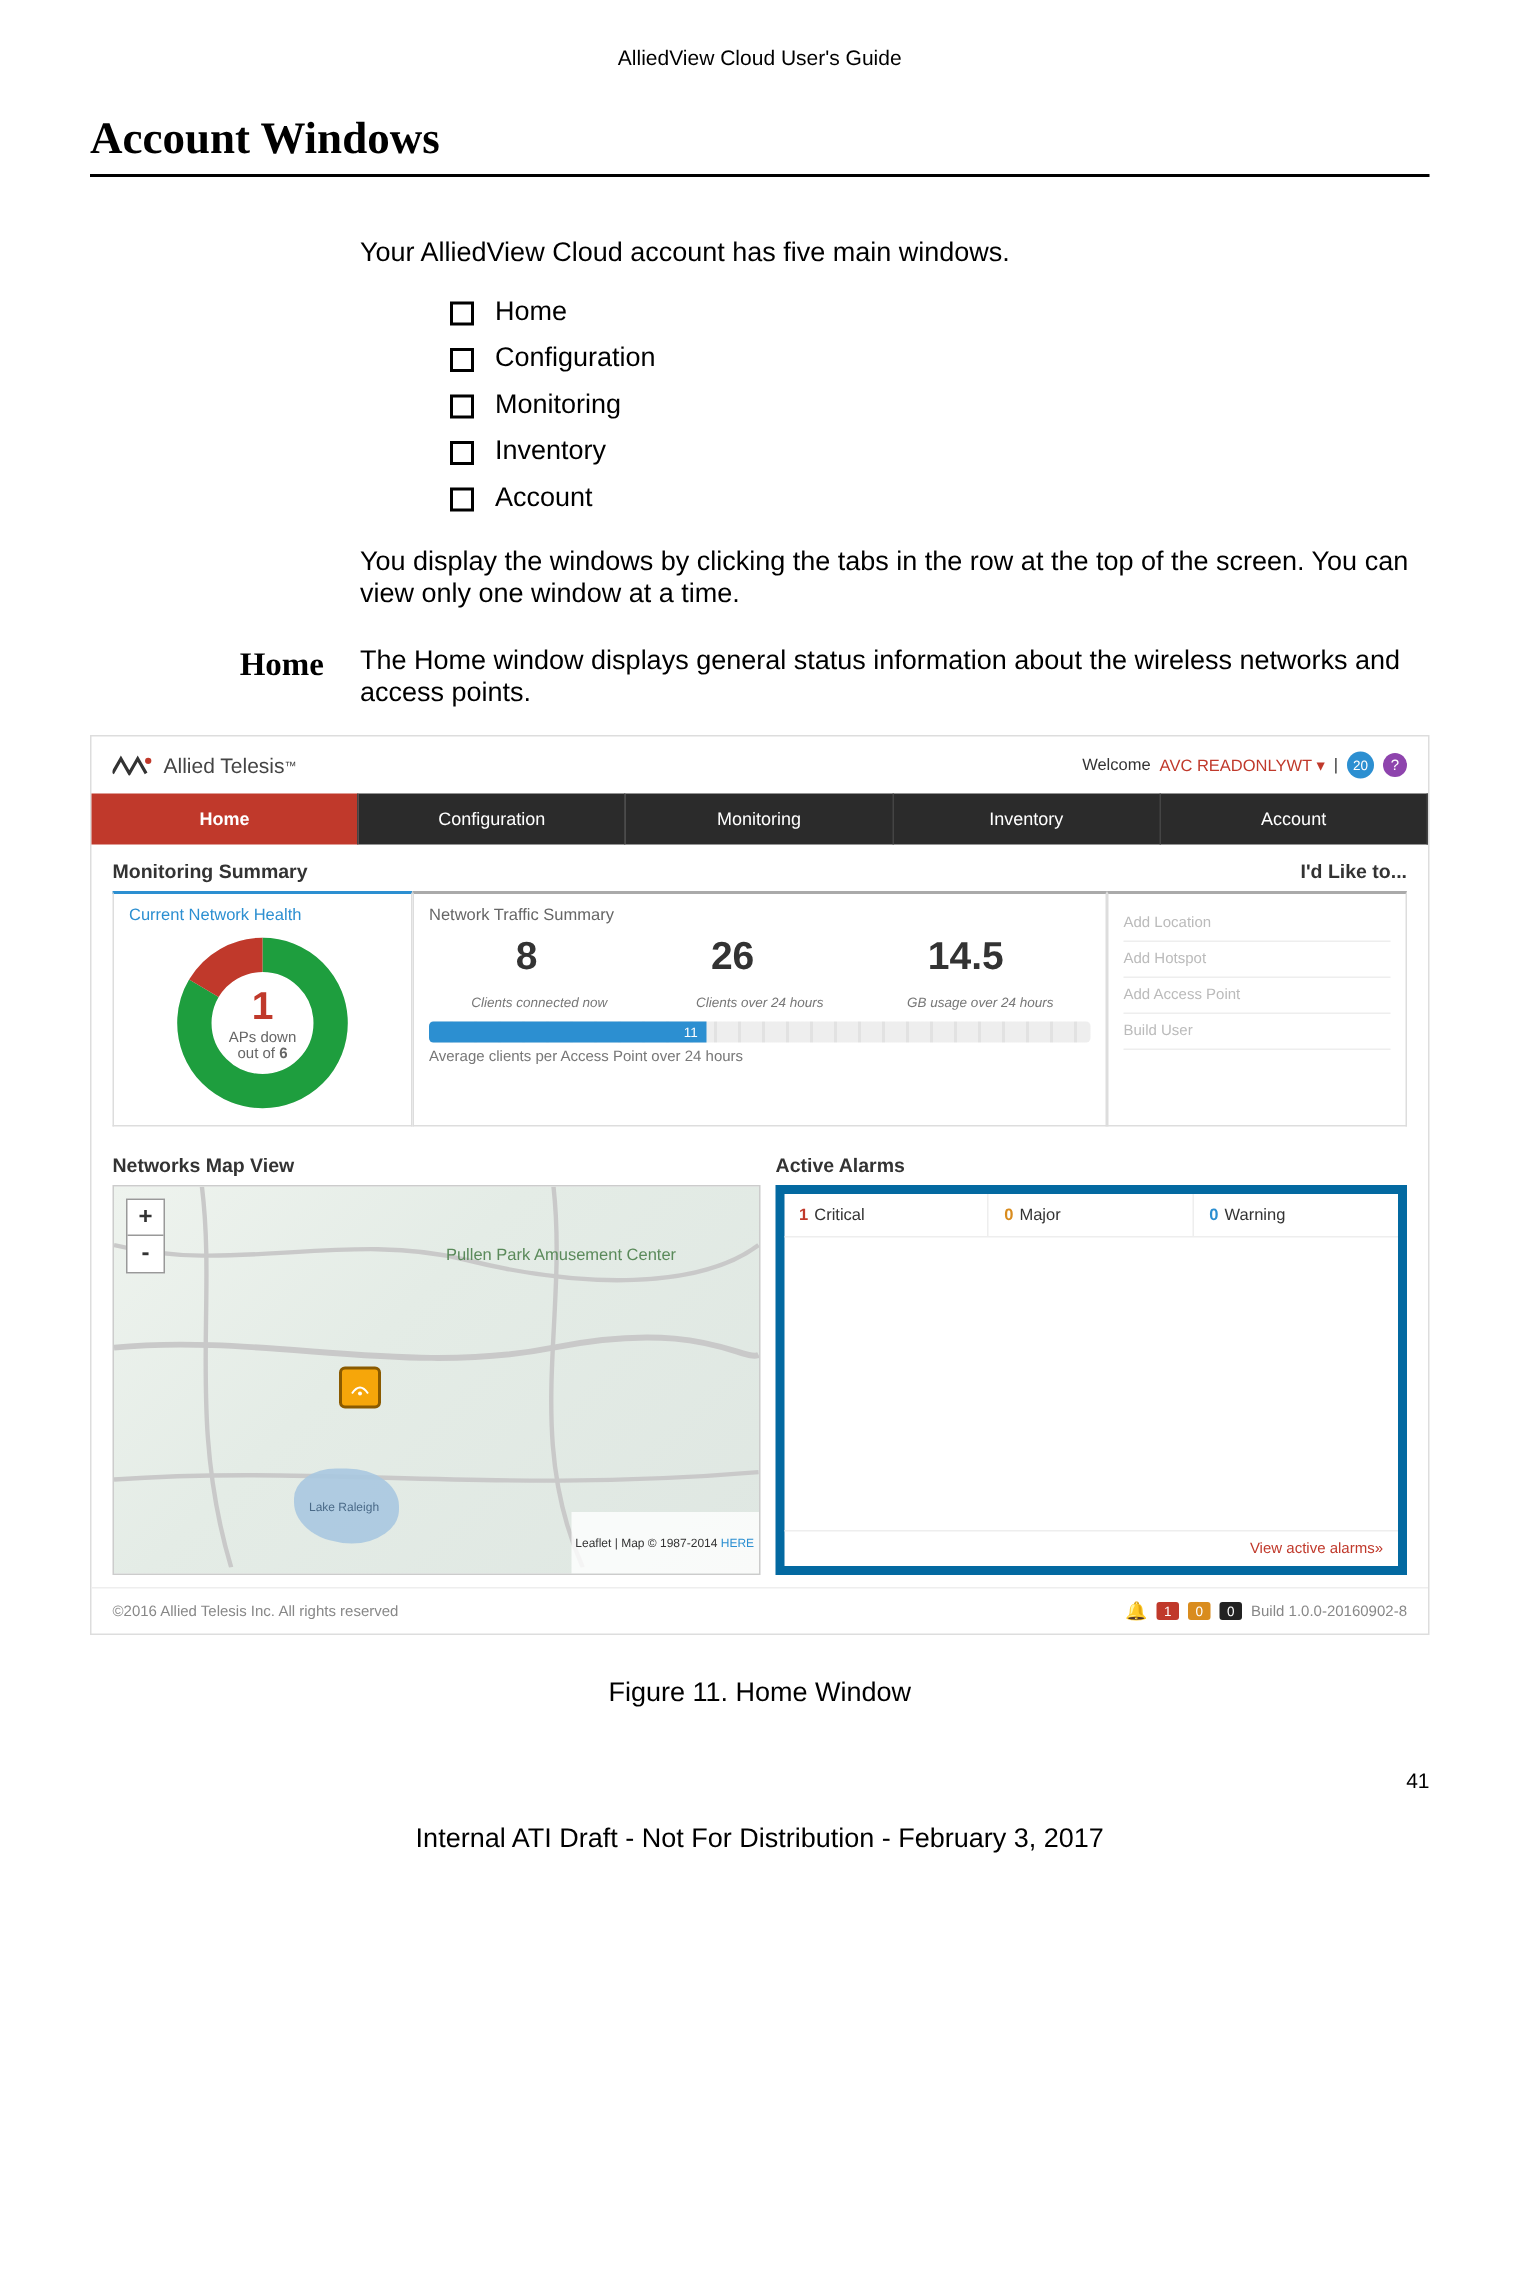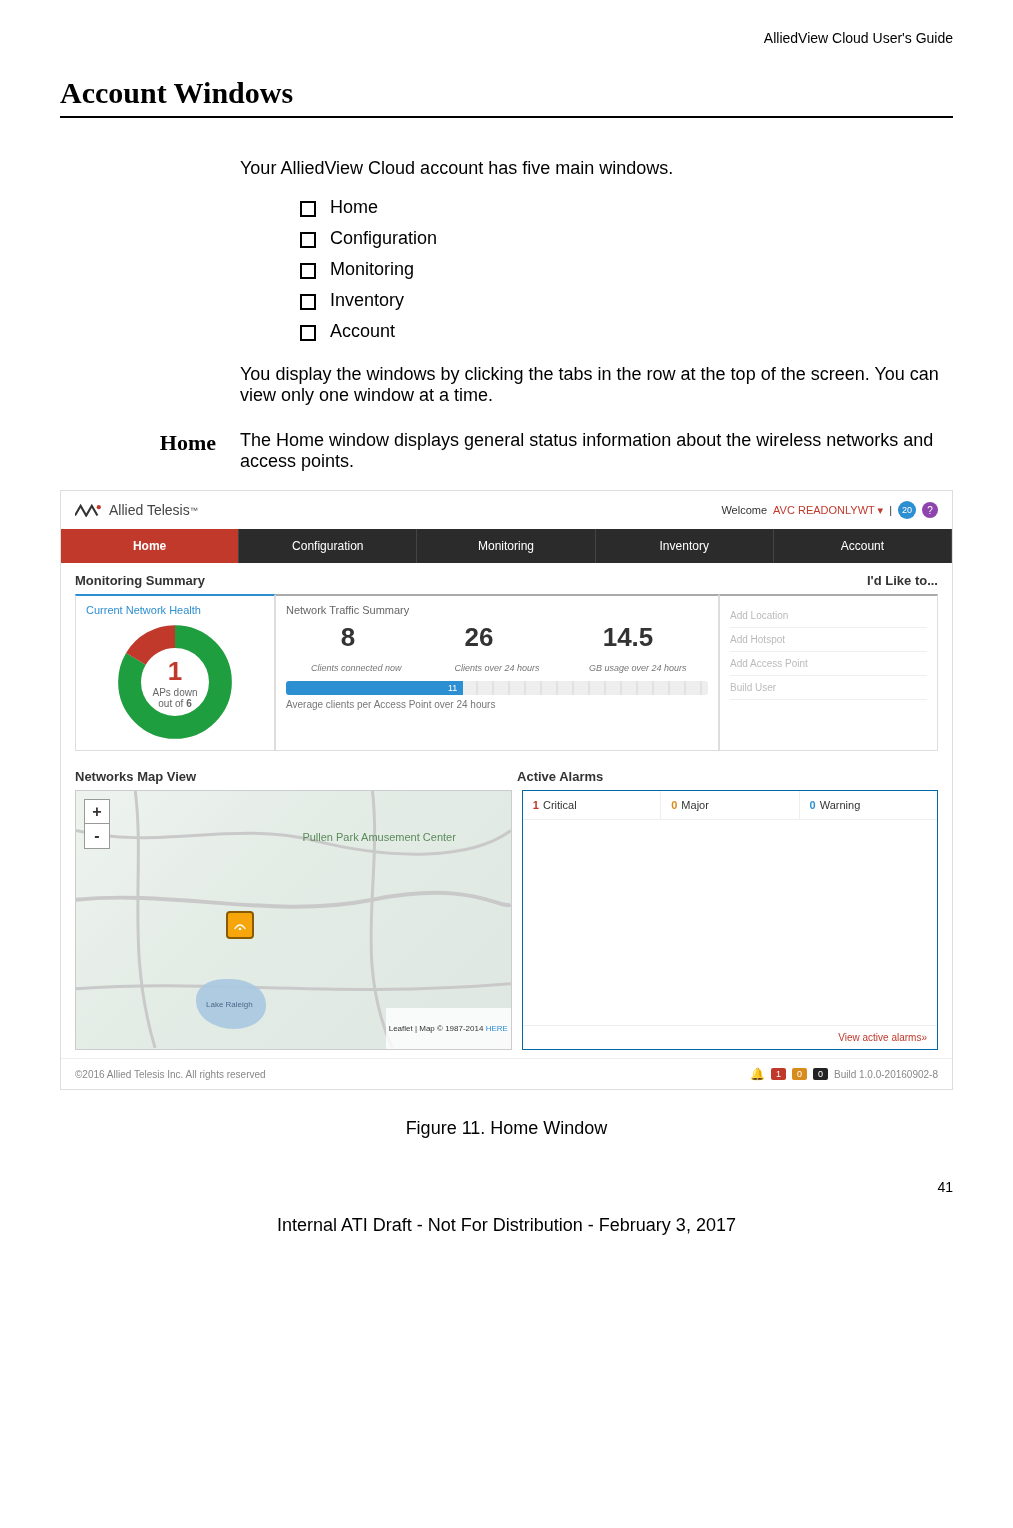--- a/index.html
+++ b/index.html
@@ -5,21 +5,21 @@
   * { box-sizing: border-box; margin: 0; padding: 0; }
   body {
     width: 1013px;
     margin: 0 auto;
     font-family: Arial, Helvetica, sans-serif;
     color: #000;
     background: #fff;
     position: relative;
     padding: 30px 60px 40px 60px;
   }
-  .doc-header-label { text-align: right; font-size: 14px; margin-bottom: 30px; }
+  .doc-header-label { text-align: center; font-size: 14px; margin-bottom: 30px; }
   .section-title { font-family: "Times New Roman", serif; font-size: 30px; font-weight: bold; margin-bottom: 6px; }
   .title-rule { border: none; border-top: 2px solid #000; margin-bottom: 40px; }
   .intro-block { margin-left: 180px; font-size: 18px; }
   .intro-text { margin-bottom: 18px; }
   .bullet-list { list-style: none; margin-left: 60px; margin-bottom: 22px; }
   .bullet-list li { margin-bottom: 10px; position: relative; padding-left: 30px; }
   .bullet-list li::before { content: ""; position: absolute; left: 0; top: 4px; width: 12px; height: 12px; border: 2px solid #000; background: #fff; }
   .tab-desc { margin-bottom: 24px; }
   .home-row { display: flex; align-items: flex-start; margin-bottom: 18px; }
   .home-label { width: 180px; text-align: right; padding-right: 24px; font-family: "Times New Roman", serif; font-size: 22px; font-weight: bold; }
@@ -56,42 +56,42 @@
 
   .panel-traffic { flex:1; border-top:2px solid #aaa; }
   .traffic-stats { display:flex; justify-content:space-around; margin:4px 0 10px; }
   .traffic-stats .val { font-size:26px; font-weight:bold; color:#333; text-align:center; }
   .traffic-labels { display:flex; font-size:9px; color:#777; margin-bottom:8px;font-style:italic; }
   .traffic-labels span { flex:1; text-align:center; }
   .bar-track { height:14px; background:repeating-linear-gradient(90deg,#eee,#eee 14px,#e2e2e2 14px,#e2e2e2 16px); border-radius:3px; position:relative; margin-bottom:4px; }
   .bar-fill { position:absolute; top:0; left:0; height:100%; background:#2c8fd1; border-radius:3px 0 0 3px; display:flex; align-items:center; justify-content:flex-end; color:#fff; font-size:9px; padding-right:6px; }
   .bar-caption { font-size:10px; color:#777; }
 
-  .panel-like { width:219px; border-top:2px solid #aaa; }
+  .panel-like { width:200px; border-top:2px solid #aaa; }
   .like-list { list-style:none; }
   .like-list li { padding:6px 0; border-bottom:1px solid #eee; color:#bbb; font-size:10px; }
 
   .ss-sub2 { display:flex; padding:6px 14px; font-weight:bold; font-size:13px; }
   .ss-sub2 .l { flex:1.05; }
   .ss-sub2 .r { flex:1; }
 
   .ss-row2 { display:flex; gap:10px; padding:0 14px 8px; }
   .map-box { flex:1.05; height:260px; position:relative; background:linear-gradient(135deg,#eef3ee 0%, #e4ece6 40%, #dfe7e2 100%); border:1px solid #ccc; overflow:hidden; }
   .map-zoom { position:absolute; top:8px; left:8px; width:26px; background:#fff; border:1px solid #999; }
   .map-zoom div { height:24px; display:flex; align-items:center; justify-content:center; font-size:16px; font-weight:bold; }
   .map-zoom div:first-child { border-bottom:1px solid #999; }
   .map-roads { position:absolute; inset:0; }
   .map-marker { position:absolute; top:120px; left:150px; width:28px; height:28px; background:#f6a60a; border:2px solid #8a5a00; border-radius:4px; display:flex; align-items:center; justify-content:center; color:#fff; font-size:12px; }
   .map-lake { position:absolute; bottom:20px; left:120px; width:70px; height:50px; background:#a8c8e0; border-radius:40% 50% 45% 55%; opacity:.9; }
   .map-lake-label { position:absolute; bottom:40px; left:130px; font-size:8px; color:#4a6a88; }
   .map-park { position:absolute; top:40px; right:55px; font-size:11px; color:#5a8a5a; text-align:center; }
   .map-attr { position:absolute; bottom:0; right:0; font-size:8px; background:rgba(255,255,255,.8); padding:16px 3px; }
   .map-attr .h { color:#2c8fd1; }
 
-  .alarms-box { flex:1; display:flex; flex-direction:column; border:1px solid #0369a1; }
+  .alarms-box { flex:1; display:flex; flex-direction:column; border:6px solid #0369a1; }
   .alarm-row { display:flex; border-bottom:1px solid #eee; }
   .alarm-cell { flex:1; padding:8px 10px; font-size:11px; border-right:1px solid #eee; }
   .alarm-cell:last-child { border-right:none; }
   .alarm-cell .n { font-weight:bold; margin-right:4px; }
   .crit .n { color:#c0392b; }
   .maj .n { color:#d98c1e; }
   .warn .n { color:#2c8fd1; }
   .alarms-fill { flex:1; }
   .alarms-link { text-align:right; padding:6px 10px; color:#c0392b; font-size:10px; border-top:1px solid #eee; }
 

